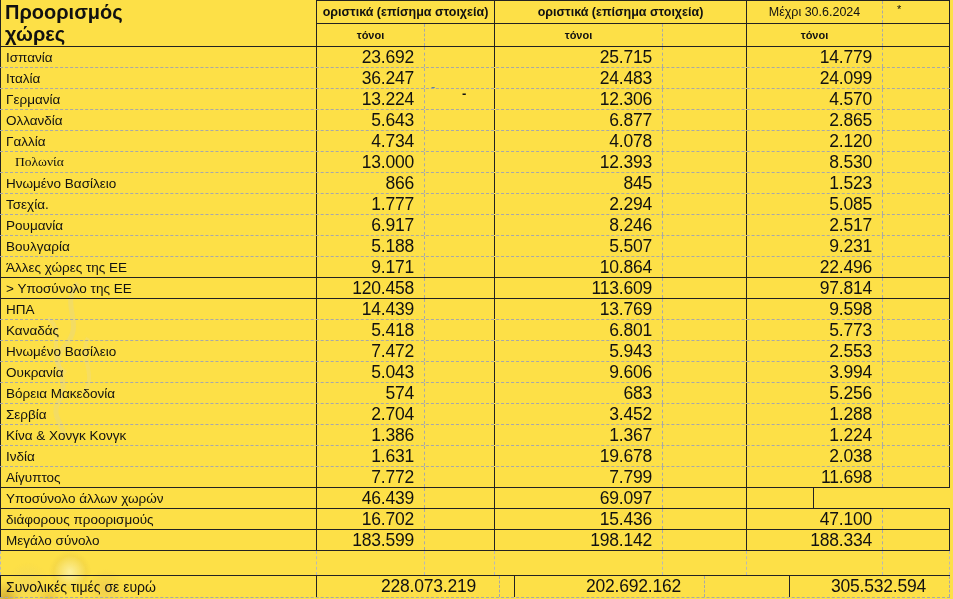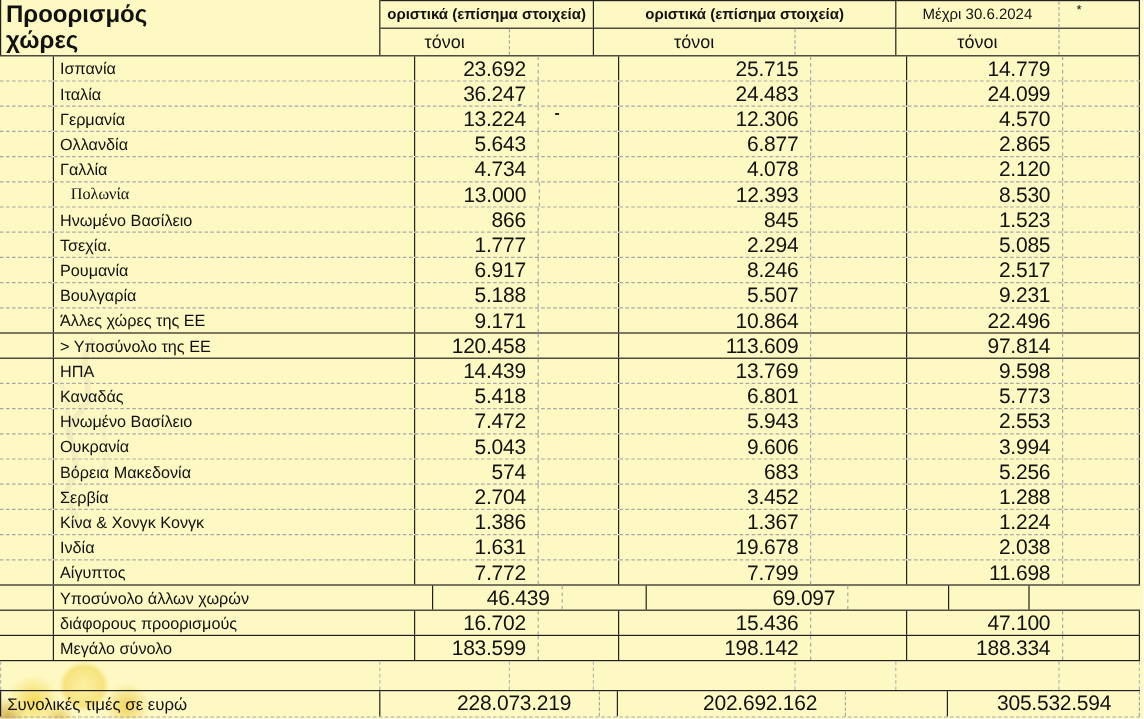--- a/index.html
+++ b/index.html
@@ -1,17 +1,17 @@
 <!DOCTYPE html>
 <html><head>
 <meta charset="utf-8">
 <style>
   html,body{margin:0;padding:0;background:#fff;}
   .screen{
-    position:relative;width:953px;height:599px;background:#fef9c3;
+    position:relative;width:953px;height:599px;background:#fde047;
     font-family:"Liberation Sans", sans-serif;color:#111;overflow:hidden;
   }
   
   .wm-sketch{position:absolute;left:18px;top:278px;width:110px;height:160px;opacity:.5;z-index:0;}
   .wm-lemons{
     position:absolute;left:-6px;top:544px;width:160px;height:58px;z-index:0;
     background:
       radial-gradient(circle 30px at 34px 40px, rgba(244,216,84,.95), rgba(244,216,84,0) 72%),
       radial-gradient(circle 27px at 76px 28px, rgba(252,240,160,.95), rgba(240,210,70,.55) 60%, rgba(240,210,70,0) 78%),
       radial-gradient(circle 25px at 112px 44px, rgba(238,204,78,.9), rgba(238,204,78,0) 75%),
@@ -27,28 +27,28 @@
     padding:1px 0 0 4px;font-weight:bold;font-size:20px;line-height:22px;background:transparent;
   }
   .hgroup{box-sizing:border-box;border-top:1px solid #222;border-right:1px solid #222;display:flex;flex-direction:column;}
   .hgroup.g1{width:178px;}
   .hgroup.g2{width:252px;}
   .hgroup.g3{width:203px;border-right:1px solid #222;}
   .htitle{height:23px;border-bottom:1px solid #222;display:flex;align-items:center;justify-content:center;font-size:12.5px;font-weight:bold;}
   .htitle-row{height:23px;border-bottom:1px solid #222;display:flex;font-size:12.5px;}
   .htitle-row .ht-main{width:136px;box-sizing:border-box;border-right:1px dashed #a8a8a8;display:flex;align-items:center;justify-content:center;}
   .htitle-row .ht-star{flex:1;display:flex;align-items:flex-start;padding:2px 0 0 14px;font-size:11px;}
-  .hsub{display:flex;height:22px;font-size:15px;}
+  .hsub{display:flex;height:22px;font-size:11px;font-weight:bold;}
   .hsub .unit{box-sizing:border-box;border-right:1px dashed #a8a8a8;display:flex;align-items:center;justify-content:center;}
   .hsub .unit.u1{width:108px;}
   .hsub .unit.u2{width:168px;}
   .hsub .unit.u3{width:136px;}
   .hsub .rest{flex:1;}
   
-  .trow{display:flex;height:21px;box-sizing:border-box;padding-left:44px;}
+  .trow{display:flex;height:21px;box-sizing:border-box;}
   .trow.sep-dashed{border-bottom:1px dashed #a8a8a8;}
   .trow.sep-solid{border-bottom:1px solid #222;}
   .c{box-sizing:border-box;display:flex;align-items:center;}
   .c.label{width:317px;border-left:1px solid #222;border-right:1px solid #222;font-size:13.5px;padding-left:5px;}
   .trow.indent .c.label{padding-left:14px;font-family:Liberation Serif, serif;}
   .c.v{justify-content:flex-end;text-align:right;font-size:17.5px;padding-right:10px;border-right:1px dashed #a8a8a8;letter-spacing:-0.2px;}
   .c.v1{width:108px;} .c.v2{width:168px;} .c.v3{width:136px;}
   .c.g{border-right:1px solid #222;}
   .c.g1{width:70px;} .c.g2{width:84px;} .c.g3{width:67px;}
   

